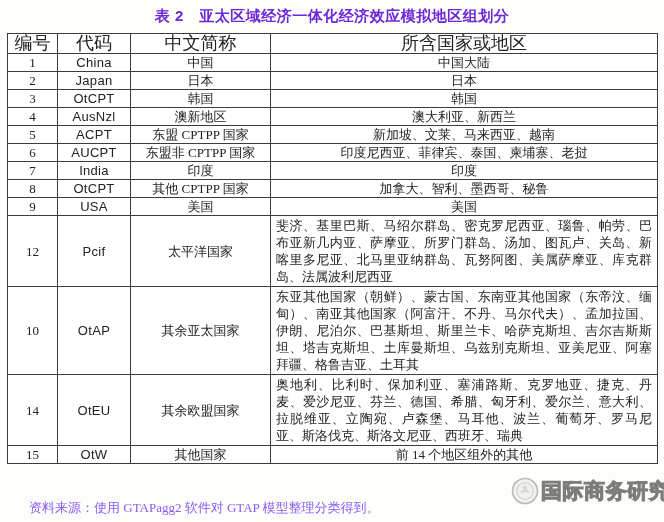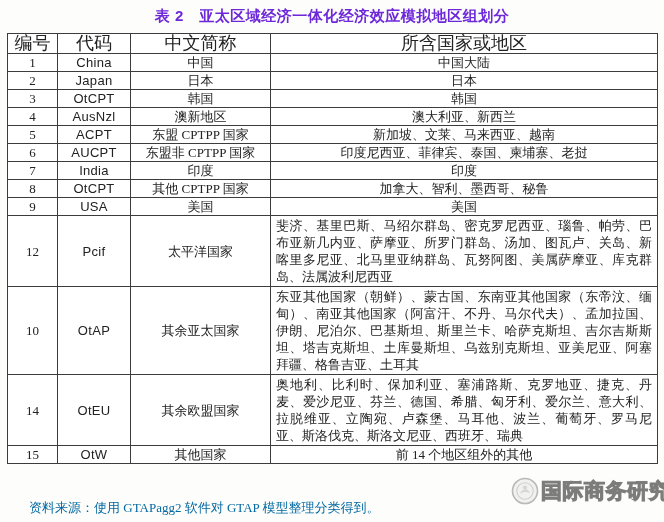--- a/index.html
+++ b/index.html
@@ -61,21 +61,21 @@
     text-align: justify;
     text-align-last: left;
     padding: 1px 5px;
     margin-top: 36px;
   }
   .source-note {
     position: absolute;
     left: 29px;
     top: 499px;
     font-size: 13px;
-    color: #0369a1;
+    color: #8b5cf6;
   }
   .watermark {
     position: absolute;
     left: 511px;
     top: 477px;
     display: flex;
     align-items: center;
     z-index: 5;
     pointer-events: none;
   }

